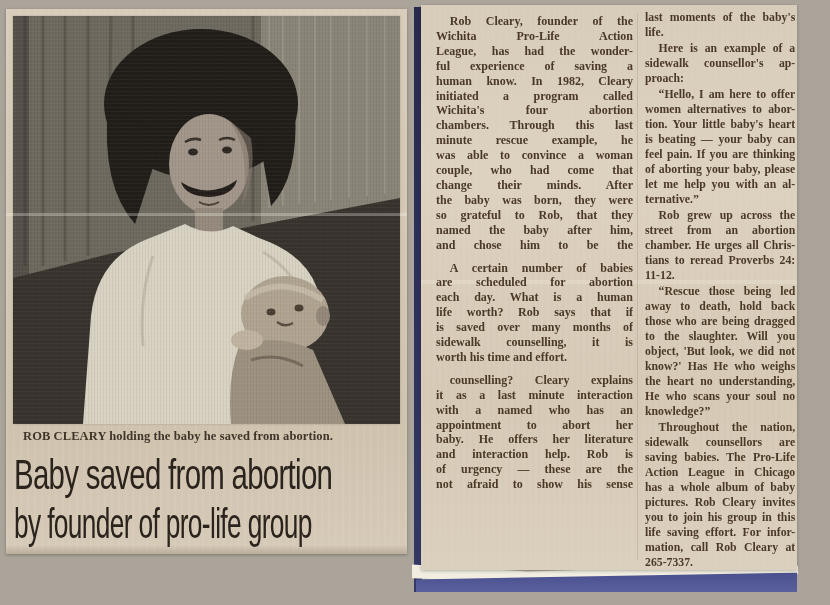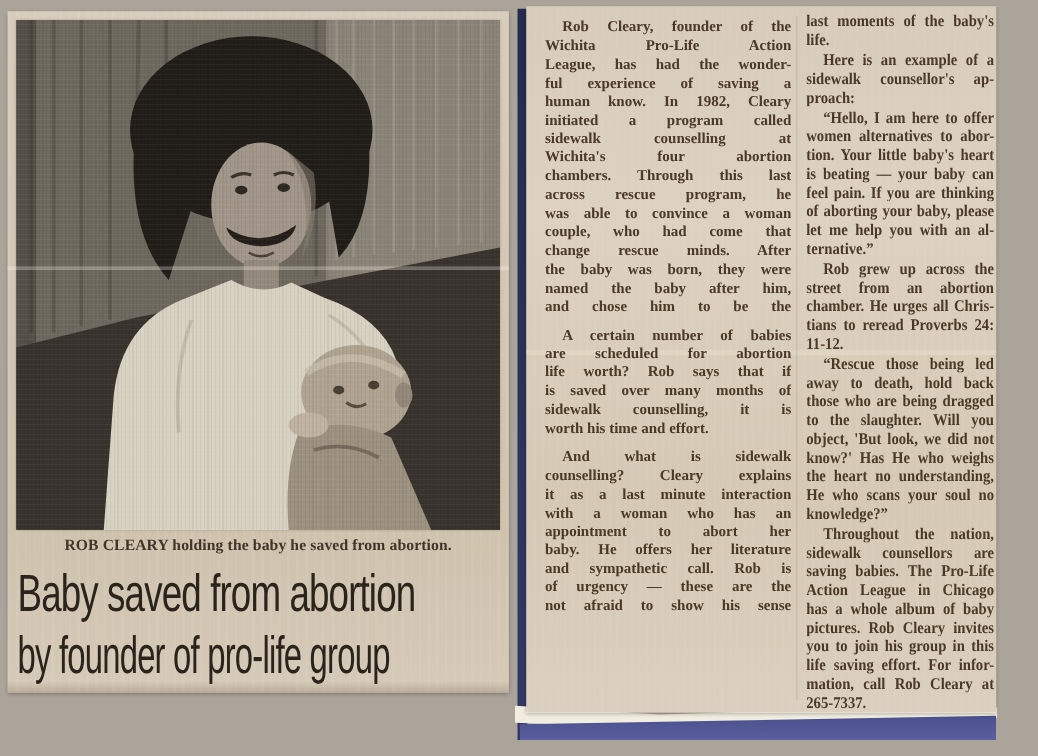--- a/index.html
+++ b/index.html
@@ -30,21 +30,21 @@
     background:
       repeating-linear-gradient(90deg, rgba(0,0,0,.05) 0 1px, rgba(0,0,0,0) 1px 3px),
       repeating-linear-gradient(0deg, rgba(255,255,255,.04) 0 1px, rgba(0,0,0,0) 1px 4px);
     pointer-events:none;
   }
   .crease-left{
     position:absolute; left:0; right:0; top:204px; height:3px;
     background:rgba(255,252,240,.28); pointer-events:none;
   }
   .caption{
-    position:absolute; left:0; right:0; top:420px; text-align:center;
+    position:absolute; left:17px; right:0; top:420px; 
     font:bold 12.5px/14px "Liberation Serif", serif; color:var(--ink-caption,#40352a);
     letter-spacing:.1px;
   }
   .headline{position:absolute; left:8px; top:441px; color:var(--ink-headline,#2b241d);
     font-family:"Liberation Sans", sans-serif; font-weight:normal;}
   .headline .hline{white-space:nowrap; font-size:42px; line-height:49px;
     transform-origin:left center; letter-spacing:-1px;}
   .headline .h1{transform:scaleX(.70);}
   .headline .h2{transform:scaleX(.625);}
   
@@ -160,47 +160,47 @@
     <div class="crease-right"></div>
     <div class="colrule"></div>
     <div class="col col1">
         <div class="para indent">
           <div class="ln">Rob Cleary, founder of the</div>
           <div class="ln">Wichita Pro-Life Action</div>
           <div class="ln">League, has had the wonder-</div>
           <div class="ln">ful experience of saving a</div>
           <div class="ln">human know. In 1982, Cleary</div>
           <div class="ln">initiated a program called</div>
-          <div class="ln">sidewalk counselling at</div>
           <div class="ln">Wichita's four abortion</div>
           <div class="ln">chambers. Through this last</div>
-          <div class="ln">across rescue program, he</div>
+          <div class="ln">minute rescue example, he</div>
           <div class="ln">was able to convince a woman</div>
           <div class="ln">couple, who had come that</div>
-          <div class="ln">change rescue minds. After</div>
+          <div class="ln">change their minds. After</div>
           <div class="ln">the baby was born, they were</div>
+          <div class="ln">so grateful to Rob, that they</div>
           <div class="ln">named the baby after him,</div>
           <div class="ln">and chose him to be the</div>
         </div>
         <div class="para indent">
           <div class="ln">A certain number of babies</div>
           <div class="ln">are scheduled for abortion</div>
+          <div class="ln">each day. What is a human</div>
           <div class="ln">life worth? Rob says that if</div>
           <div class="ln">is saved over many months of</div>
           <div class="ln">sidewalk counselling, it is</div>
           <div class="ln last">worth his time and effort.</div>
         </div>
         <div class="para indent">
-          <div class="ln">And what is sidewalk</div>
           <div class="ln">counselling? Cleary explains</div>
           <div class="ln">it as a last minute interaction</div>
-          <div class="ln">with a woman who has an</div>
+          <div class="ln">with a named who has an</div>
           <div class="ln">appointment to abort her</div>
           <div class="ln">baby. He offers her literature</div>
-          <div class="ln">and sympathetic call. Rob is</div>
+          <div class="ln">and interaction help. Rob is</div>
           <div class="ln">of urgency — these are the</div>
           <div class="ln">not afraid to show his sense</div>
         </div>
       </div>
     <div class="col col2">
         <div class="para">
           <div class="ln">last moments of the baby's</div>
           <div class="ln last">life.</div>
         </div>
         <div class="para indent">

